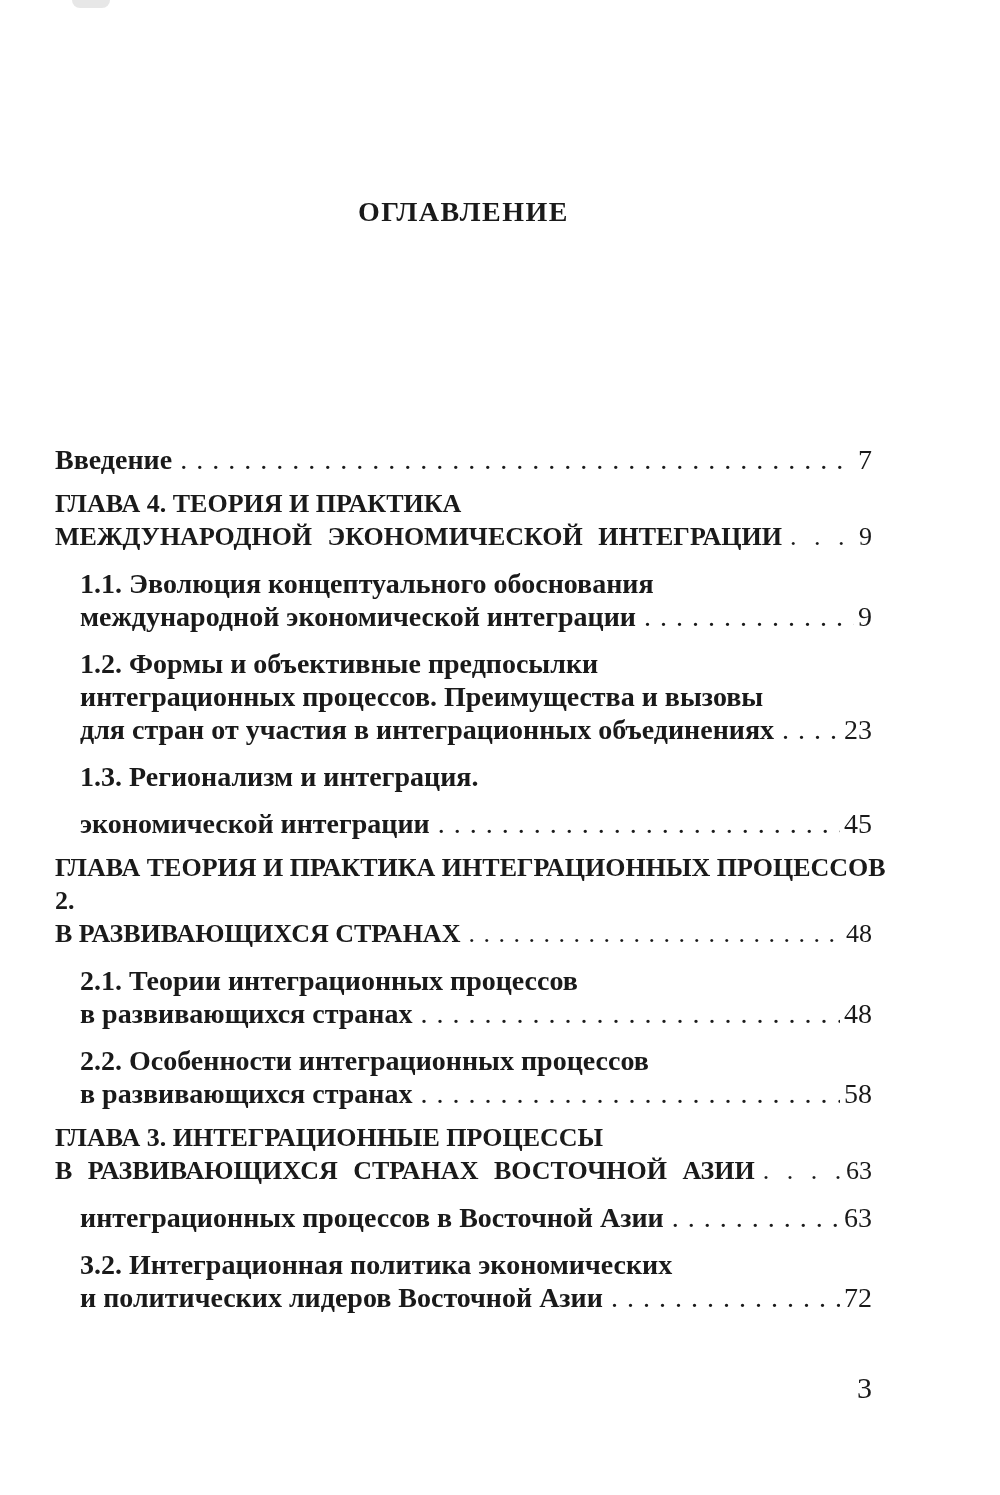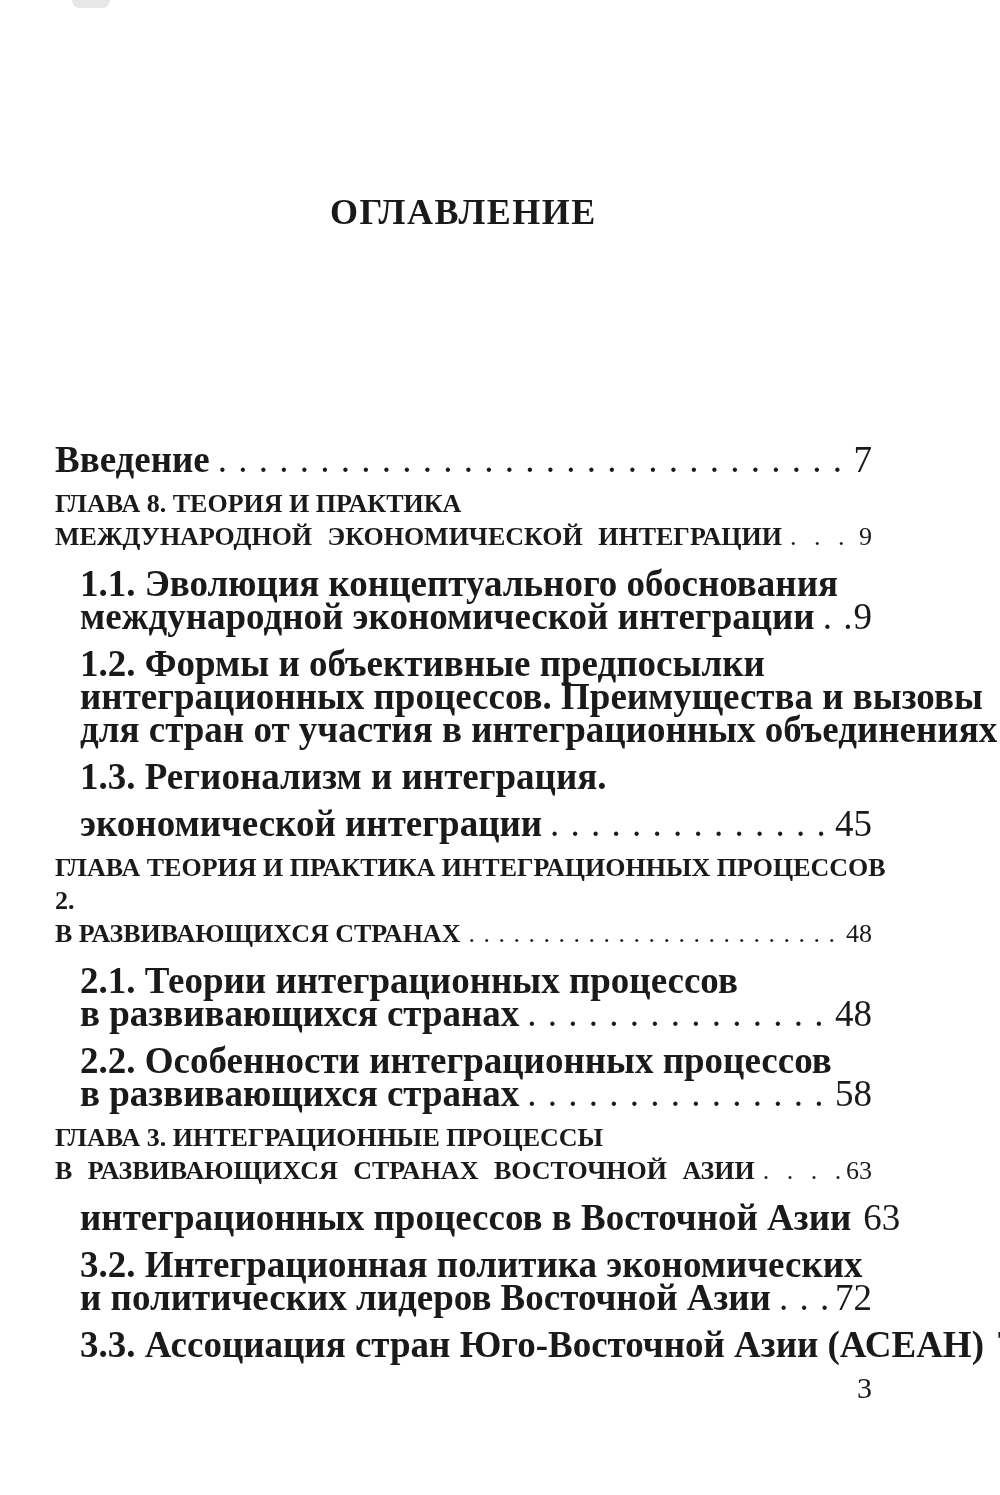--- a/index.html
+++ b/index.html
@@ -27,37 +27,37 @@
     border-radius: 0 0 8px 8px;
   }
   .content {
     position: absolute;
     left: 55px;
     top: 0;
     width: 817px;
   }
   .title {
     margin: 190px 0 0 0;
-    font-size: 36px;
+    font-size: 28px;
     line-height: 44px;
     font-weight: 700;
     text-align: center;
     letter-spacing: 1.5px;
   }
   .toc {
     margin-top: 209px;
   }
   .entry { margin-top: 14px; }
   .entry.intro { margin-top: 0; }
   .entry.chapter { margin-top: 11px; }
   .entry.section { padding-left: 25px; }
   .line {
     display: flex;
     align-items: baseline;
-    font-size: 37px;
+    font-size: 28px;
     line-height: 33px;
   }
   .entry.chapter .line {
     font-size: 26px;
   }
   .entry.chapter .line.wide-caps {
     word-spacing: 9px;
   }
   .b { font-weight: 700; }
   .t { white-space: pre; font-weight: bold; }
@@ -98,21 +98,21 @@
       <div class="entry intro">
         <div class="line">
             <span class="b">Введение</span>
             <span class="dots"></span>
             <span class="pg">7</span>
           </div>
       </div>
 
       <div class="entry chapter">
         <div class="line">
-            <span class="b">ГЛАВА 8.</span>
+            <span class="b">ГЛАВА 4.</span>
             <span class="t"> ТЕОРИЯ И ПРАКТИКА</span>
           </div>
         <div class="line wide-caps">
             <span class="t">МЕЖДУНАРОДНОЙ ЭКОНОМИЧЕСКОЙ ИНТЕГРАЦИИ</span>
             <span class="dots"></span>
             <span class="pg">9</span>
           </div>
       </div>
 
       <div class="entry section">
@@ -212,25 +212,18 @@
         <div class="line">
             <span class="t">3.2. Интеграционная политика экономических</span>
           </div>
         <div class="line">
             <span class="t">и политических лидеров Восточной Азии</span>
             <span class="dots"></span>
             <span class="pg">72</span>
           </div>
       </div>
 
-      <div class="entry section">
-        <div class="line">
-            <span class="t">3.3. Ассоциация стран Юго-Восточной Азии (АСЕАН)</span>
-            <span class="dots"></span>
-            <span class="pg">77</span>
-          </div>
-      </div>
 
     </nav>
   </div>
 
   <div class="folio">3</div>
 </div>
 
 </body></html>

